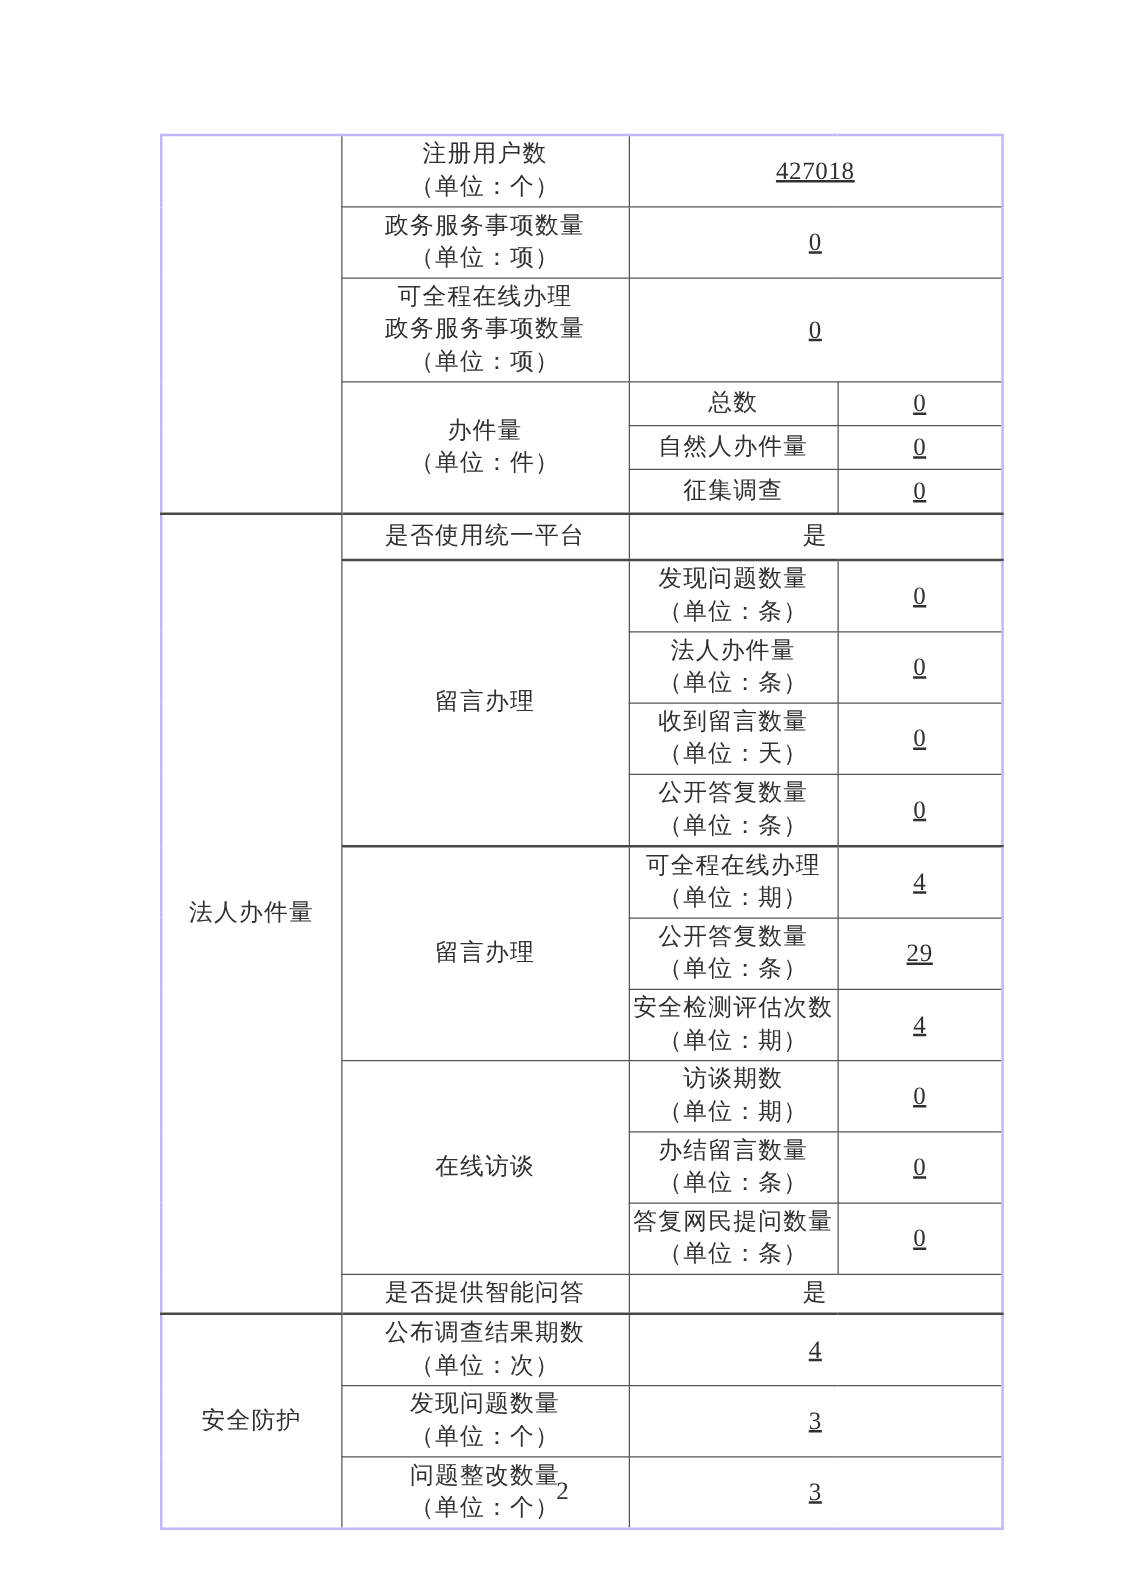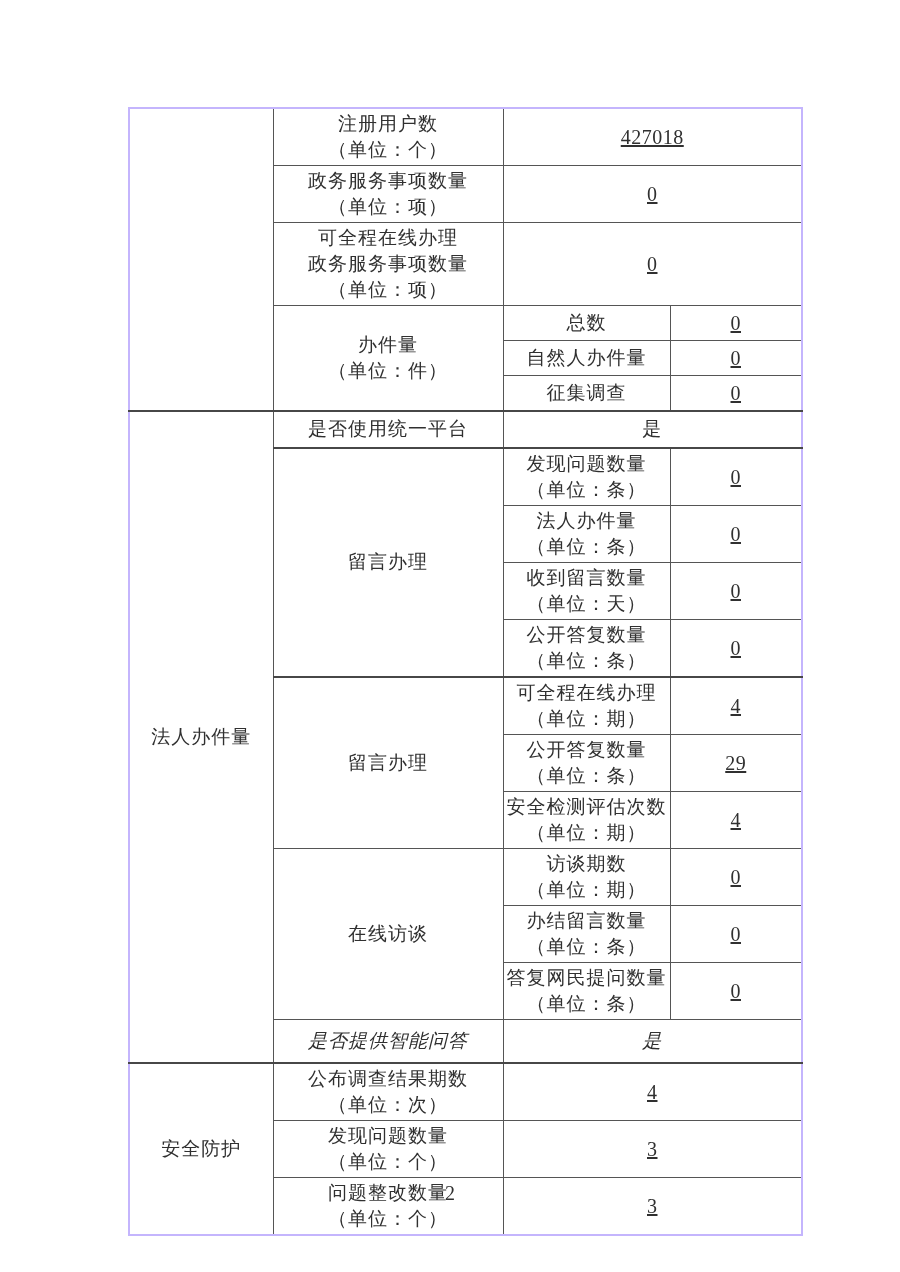--- a/index.html
+++ b/index.html
@@ -40,21 +40,21 @@
   tr.sep td { border-top-width: 2px; border-top-color: #474747; }
 
   td.num { letter-spacing: 0.5px; font-size: 20px; text-decoration: underline; }
 
   tr.rh1 { height: 55px; }
   tr.rh2 { height: 50px; }
   tr.rh3 { height: 78px; }
   tr.rh4 { height: 35px; }
   tr.rh5 { height: 37px; }
   tr.rh6 { height: 52px; }
-  tr.rh7 { height: 44px; font-style: italic; }
+  tr.rh7 { height: 32px; }
   tr.rh8 { height: 53px; }
 
   .page-number {
     position: absolute;
     left: 0;
     right: 0;
     top: 1182px;
     text-align: center;
     font-size: 20px;
     color: #303030;

